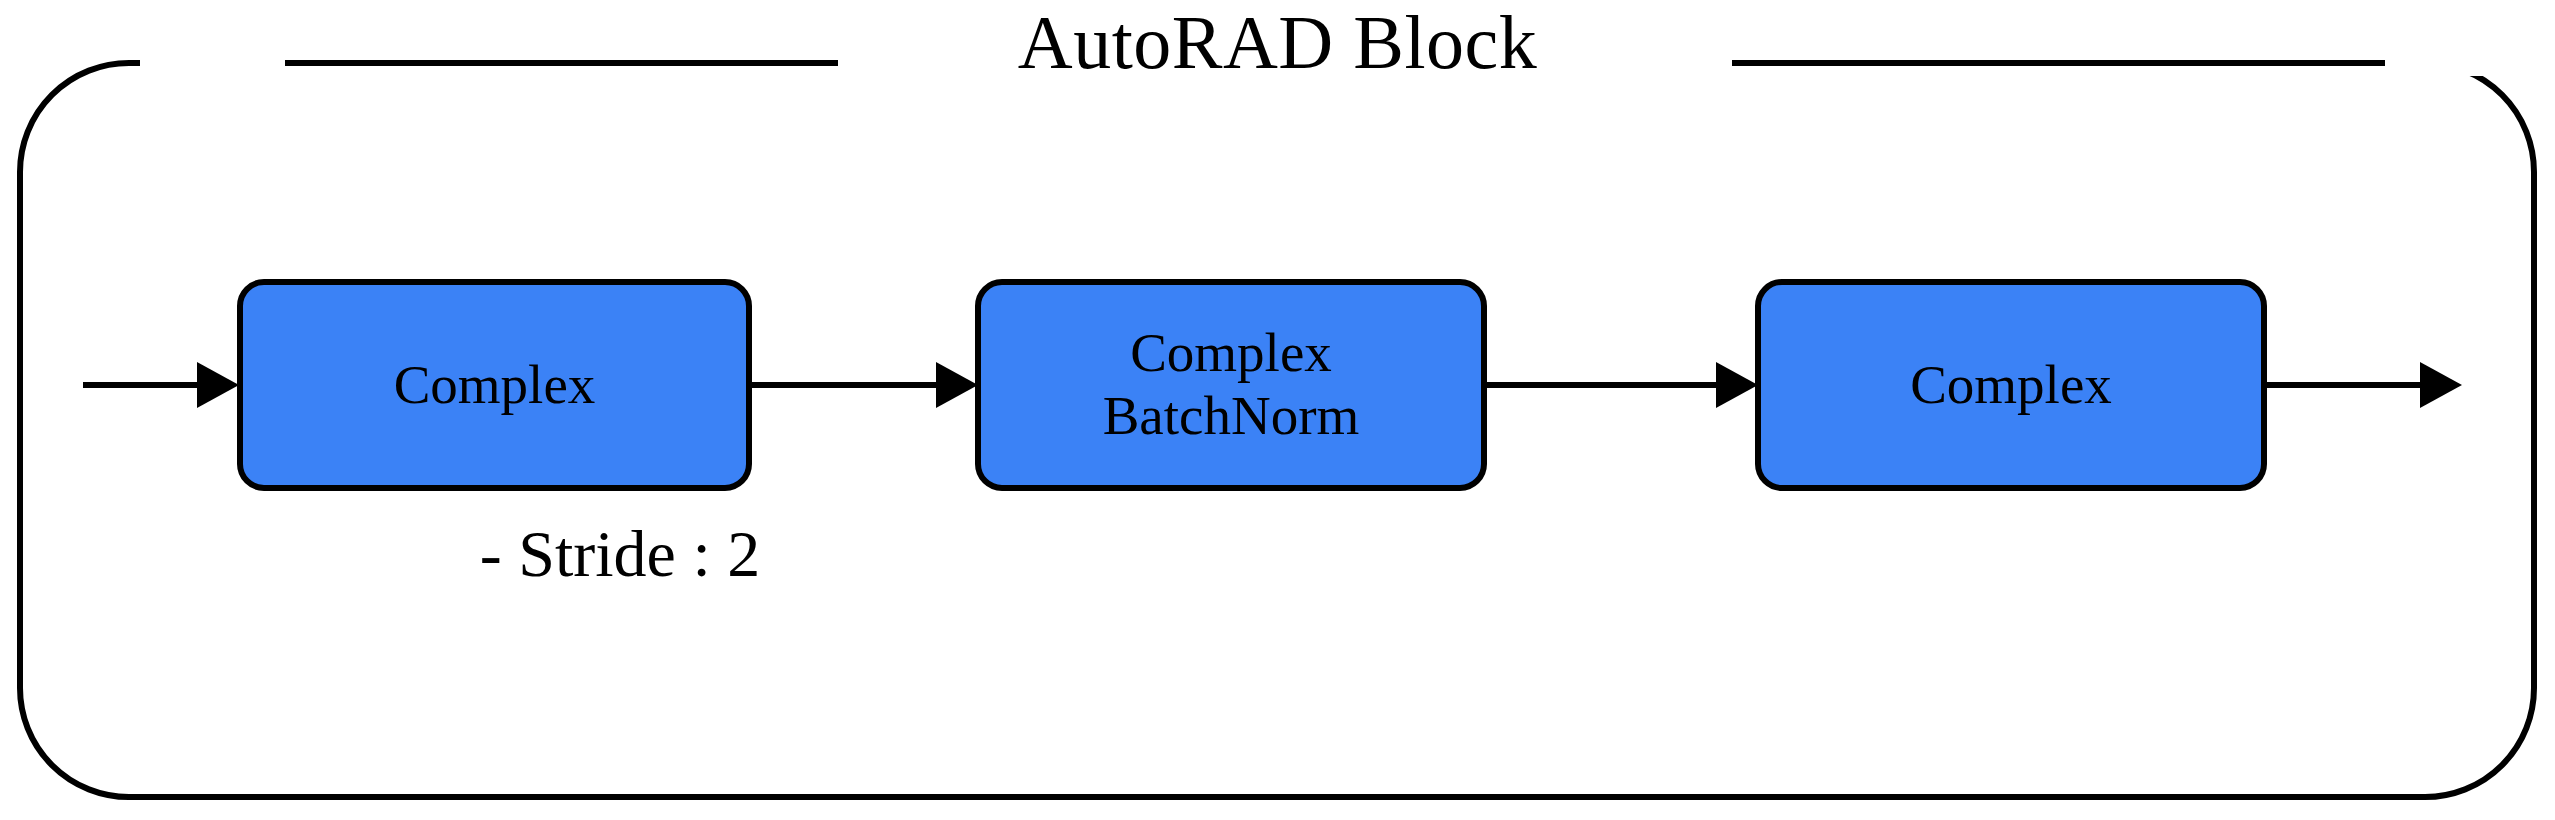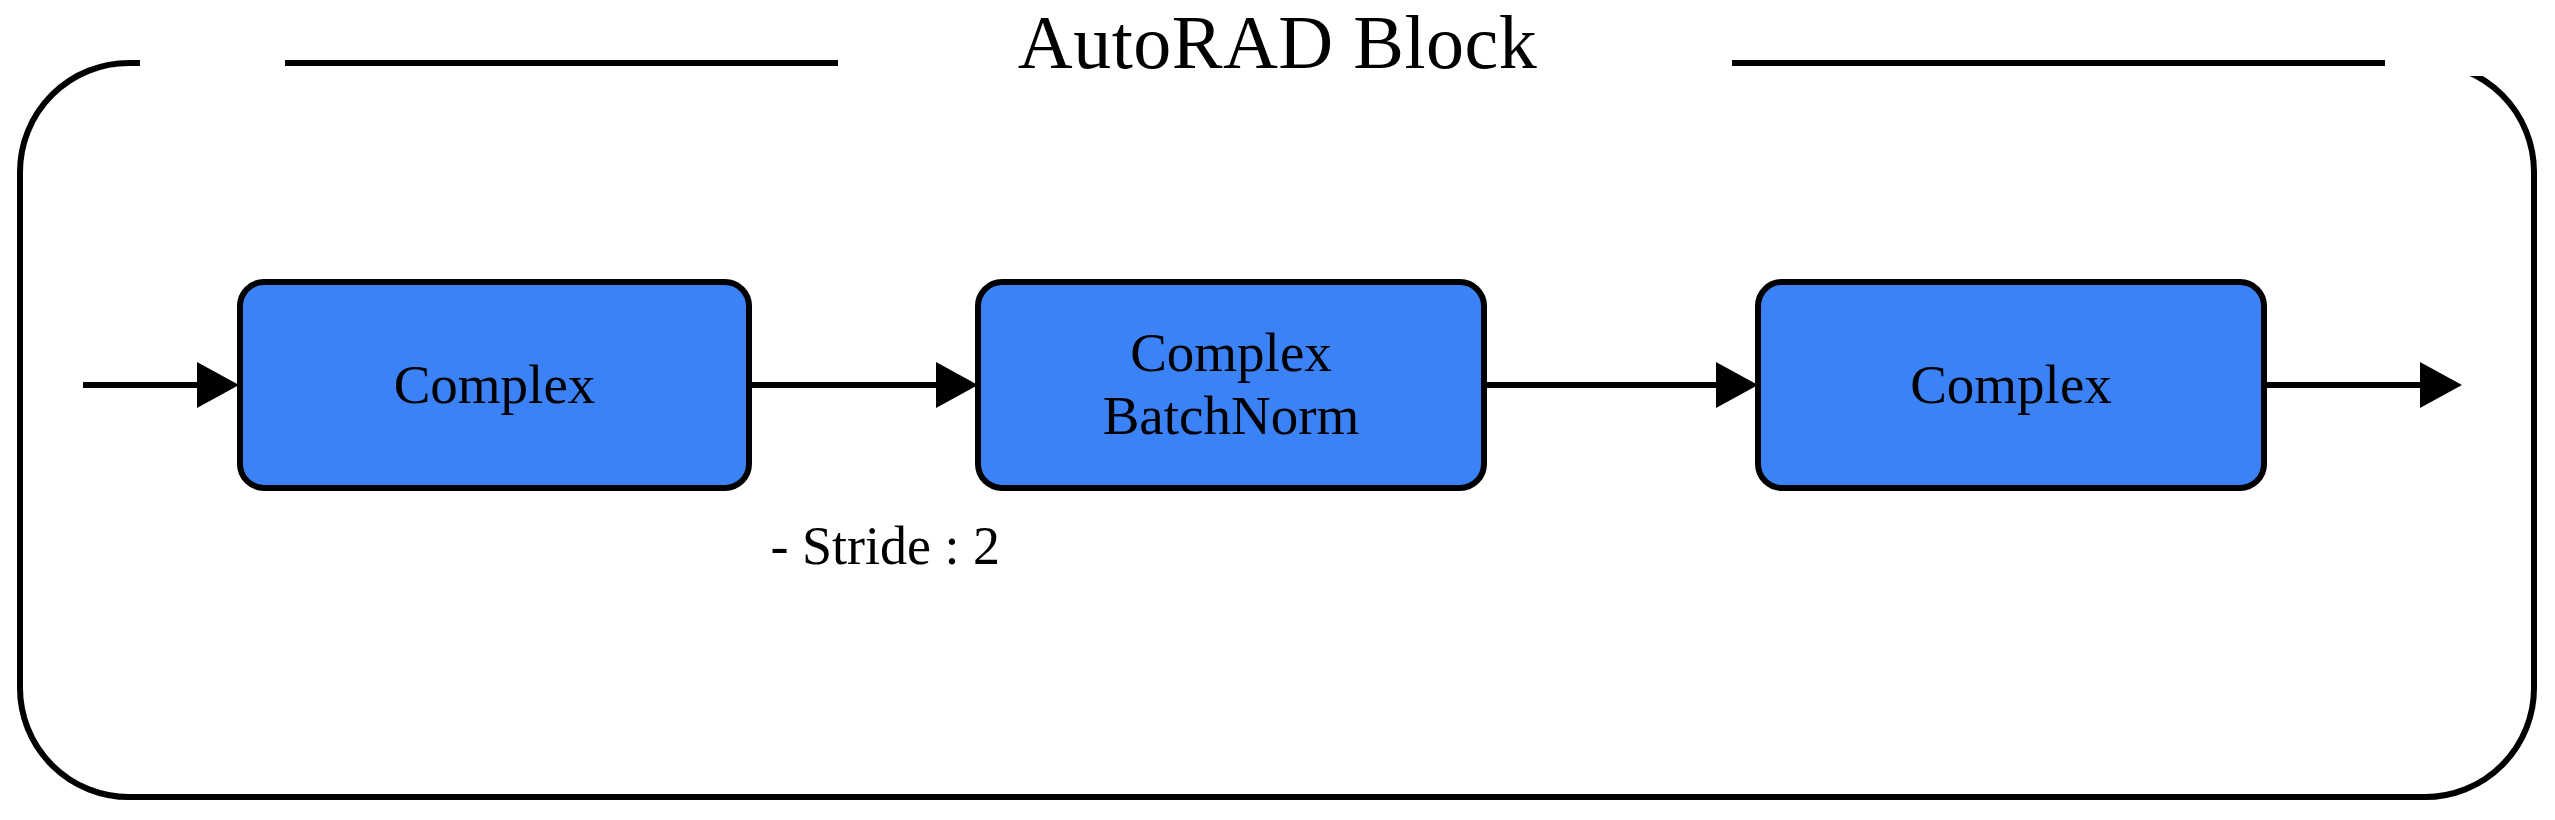--- a/index.html
+++ b/index.html
@@ -134,24 +134,24 @@
   #arrow-out .head { left: 155px; }
 
   
   .annotations {
     position: absolute;
     left: 240px;
     top: 514px;
     width: 760px;
   }
   .annotation-line {
-    font-size: 54px;
+    font-size: 66px;
     line-height: 1.22;
     white-space: nowrap;
-    text-align: right;
+    text-align: center;
   }
 </style>
 </head>
 <body>
 
 <div id="diagram-root">
 
   <div class="outer-frame"></div>
 
   <div class="title-gap-mask" id="title-gap-left"></div>

